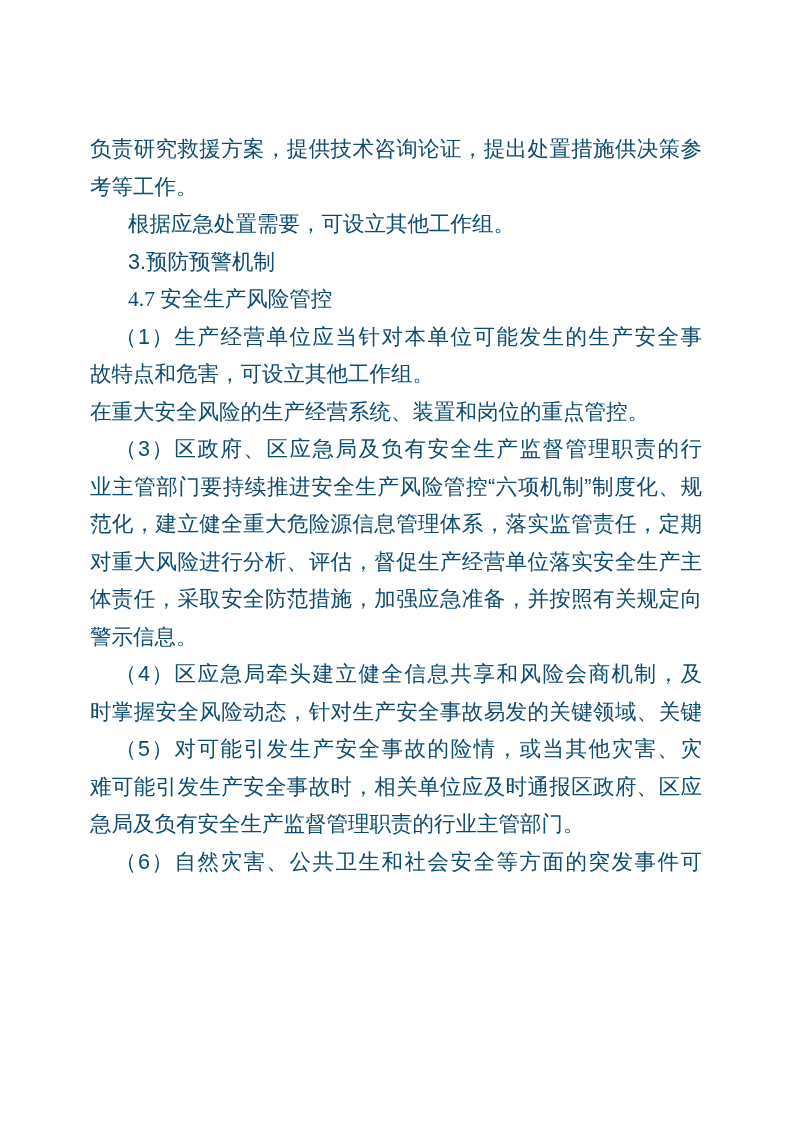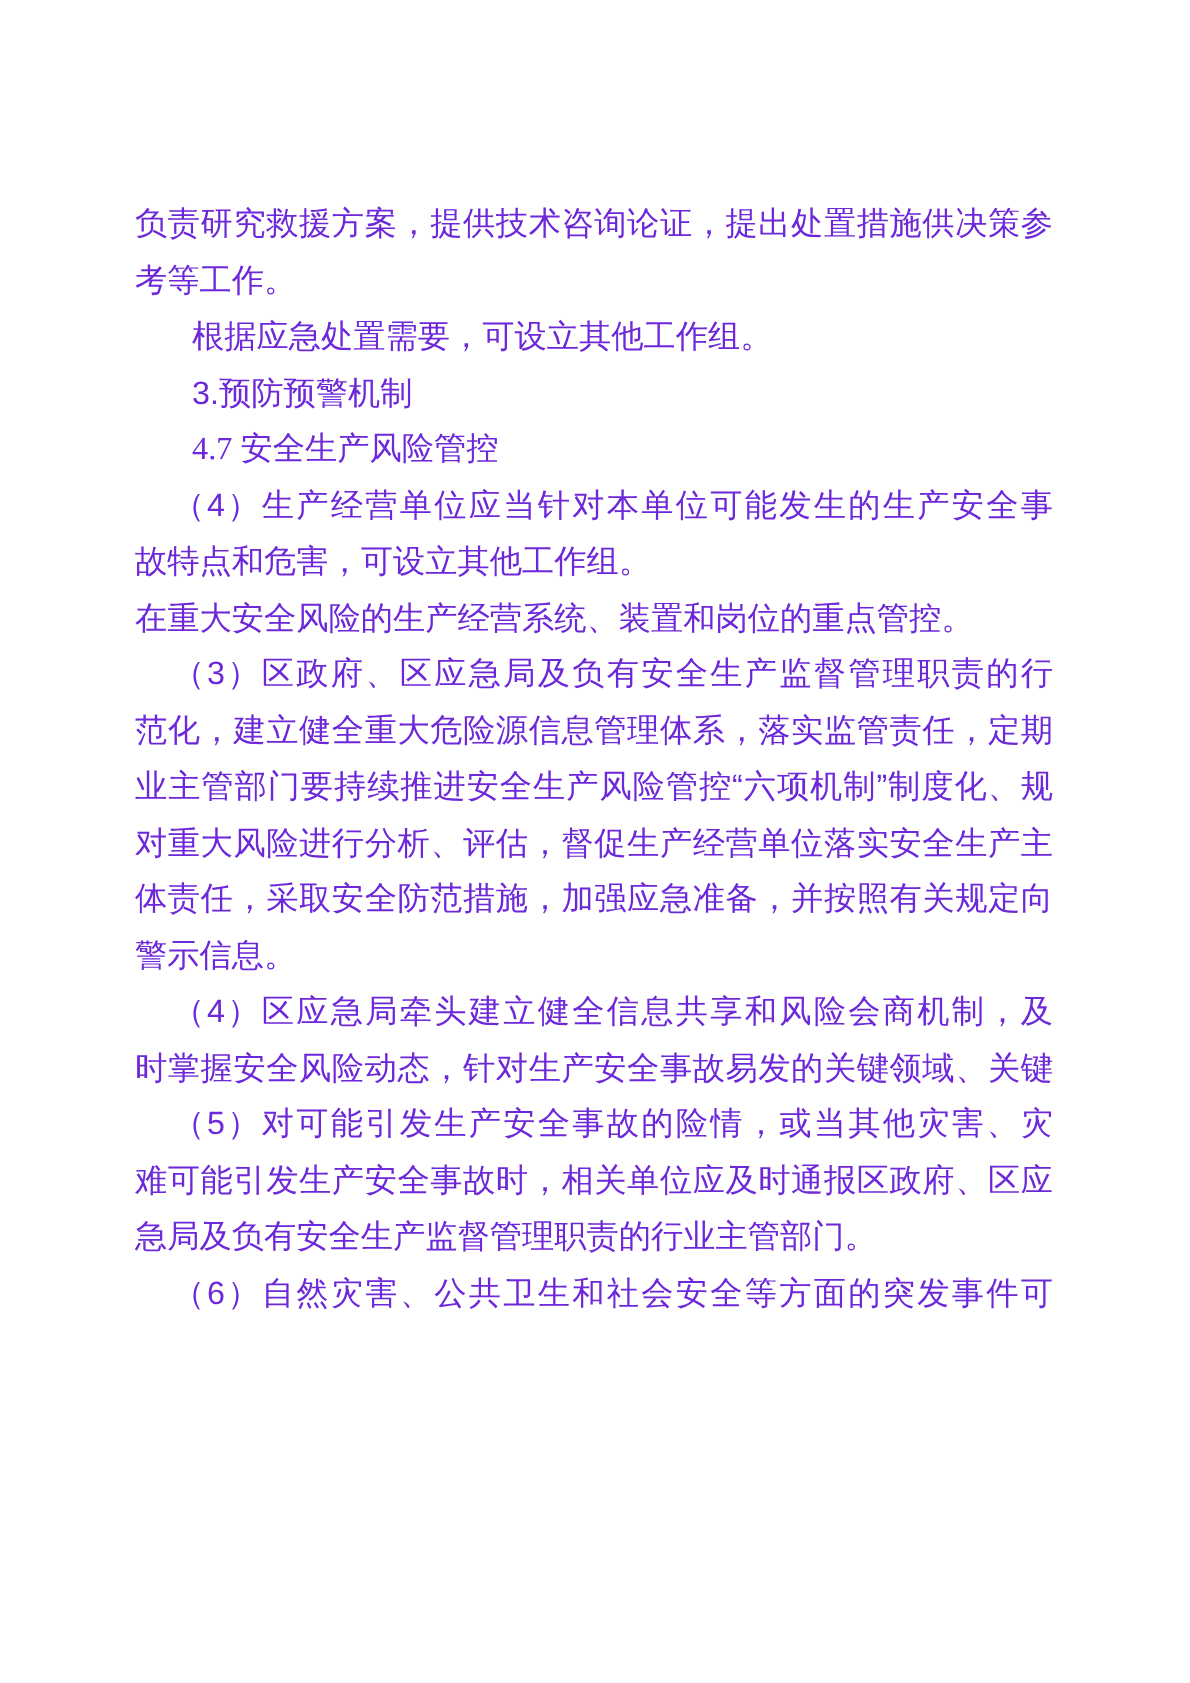--- a/index.html
+++ b/index.html
@@ -12,21 +12,21 @@
     width: 793px;
     height: 1122px;
     background: #ffffff;
     overflow: hidden;
   }
   .text-block {
     position: absolute;
     left: 90px;
     top: 131px;
     width: 612px;
-    color: #6d28d9;
+    color: #0c4a6e;
     font-family: "Liberation Sans", sans-serif;
     font-size: 21.5px;
     line-height: 37.5px;
   }
   .ln {
     margin: 0;
     padding: 0;
     text-align: justify;
     text-align-last: left;
   }
@@ -47,28 +47,28 @@
 
     <p class="ln just">负责研究救援方案，提供技术咨询论证，提出处置措施供决策参</p>
     <p class="ln">考等工作。</p>
 
     <p class="ln ind-p">根据应急处置需要，可设立其他工作组。</p>
 
     <p class="ln ind-p">3.预防预警机制</p>
 
     <p class="ln ind-p song">4.7 安全生产风险管控</p>
 
-    <p class="ln just ind-l">（4）生产经营单位应当针对本单位可能发生的生产安全事</p>
+    <p class="ln just ind-l">（1）生产经营单位应当针对本单位可能发生的生产安全事</p>
     <p class="ln">故特点和危害，可设立其他工作组。</p>
 
     <p class="ln">在重大安全风险的生产经营系统、装置和岗位的重点管控。</p>
 
     <p class="ln just ind-l">（3）区政府、区应急局及负有安全生产监督管理职责的行</p>
+    <p class="ln just">业主管部门要持续推进安全生产风险管控“六项机制”制度化、规</p>
     <p class="ln just">范化，建立健全重大危险源信息管理体系，落实监管责任，定期</p>
-    <p class="ln just">业主管部门要持续推进安全生产风险管控“六项机制”制度化、规</p>
     <p class="ln just">对重大风险进行分析、评估，督促生产经营单位落实安全生产主</p>
     <p class="ln just">体责任，采取安全防范措施，加强应急准备，并按照有关规定向</p>
     <p class="ln">警示信息。</p>
 
     <p class="ln just ind-l">（4）区应急局牵头建立健全信息共享和风险会商机制，及</p>
     <p class="ln just">时掌握安全风险动态，针对生产安全事故易发的关键领域、关键</p>
 
     <p class="ln just ind-l">（5）对可能引发生产安全事故的险情，或当其他灾害、灾</p>
     <p class="ln just">难可能引发生产安全事故时，相关单位应及时通报区政府、区应</p>
     <p class="ln">急局及负有安全生产监督管理职责的行业主管部门。</p>

